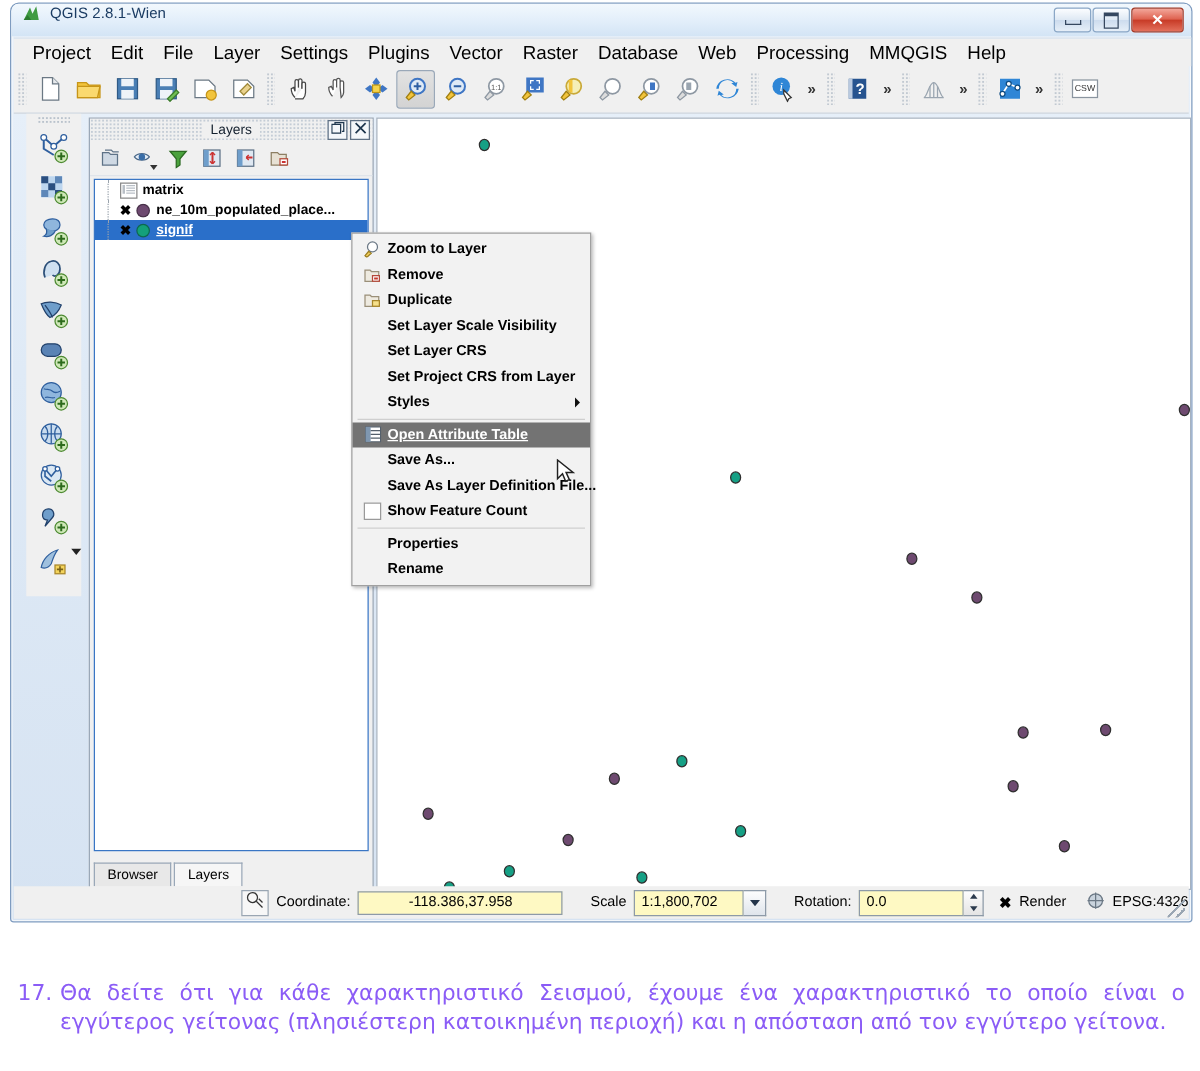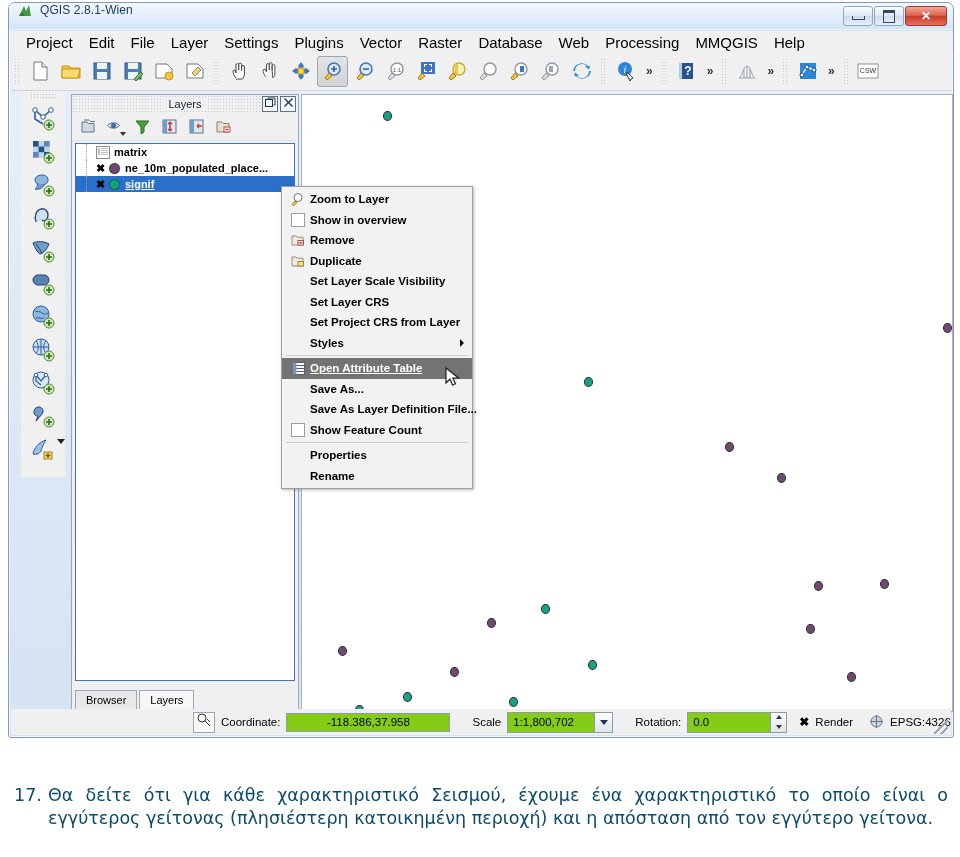--- a/index.html
+++ b/index.html
@@ -150,37 +150,37 @@
   .cursor { position:absolute; left:436px; top:364px; width:16px; height:22px; }
 
   
   .statusbar {
     position:absolute; left:2px; bottom:2px; width:940px; height:26px;
     background:#f0f0f0; display:flex; align-items:center; font-size:11.5px;
   }
   .sb-item { display:flex; align-items:center; }
   .sb-label { margin:4px 6px; }
   .sb-field {
-    height:17px; border:1px solid #8d9aa8; background:#84cc16; display:flex; align-items:center;
+    height:17px; border:1px solid #8d9aa8; background:#fef9c3; display:flex; align-items:center;
     padding:0 5px; font-size:11.5px;
   }
   .spin { width:15px; height:17px; border:1px solid #8d9aa8; border-left:none; background:linear-gradient(180deg,#fdfdfd,#e4e4e4);
     display:flex; flex-direction:column; align-items:center; justify-content:space-around;}
   .spin i { display:block; width:0;height:0; border-left:3px solid transparent; border-right:3px solid transparent;}
   .spin i.up { border-bottom:4px solid #2b3a4d;}
   .spin i.dn { border-top:4px solid #2b3a4d;}
   .combo-arrow { width:17px; height:19px; border:1px solid #8d9aa8; border-left:none;
     background:linear-gradient(180deg,#fdfdfd,#dfe5ec); display:flex; align-items:center; justify-content:center;}
   .combo-arrow i{ width:0;height:0;border-left:4px solid transparent;border-right:4px solid transparent;border-top:5px solid #23354a;}
 
   
   .caption {
     position:absolute; left:0; top:784px; width:960px;
     font-family:"DejaVu Sans", sans-serif;
-    font-size:17.5px; color:#0c4a6e; line-height:1.32;
+    font-size:17.5px; color:#8b5cf6; line-height:1.32;
   }
   .caption .num { position:absolute; left:14px; top:0; }
   .caption .body { margin-left:48px; margin-right:12px; text-align:justify; }
 </style>
 </head>
 <body>
 
 <div id="page">
 
   <div class="win-frame">
@@ -654,26 +654,20 @@
         <span class="ci">
           <svg width="14" height="14" viewBox="0 0 14 14">
               <circle cx="7" cy="5.5" r="4" fill="#fff" stroke="#6b7885"></circle>
               <path d="M4 9l-3 3.5 1.4 1.4L6 10.6z" fill="#f0cc5a" stroke="#9a7d20"></path>
             </svg>
         </span>
         <span class="ctx-label">Zoom to Layer</span>
       </div>
       <div class="ctx-item">
         <span class="ci">
-            <span class="ctx-box"></span>
-          </span>
-        <span class="ctx-label">Show in overview</span>
-      </div>
-      <div class="ctx-item">
-        <span class="ci">
           <svg width="14" height="14" viewBox="0 0 14 14">
               <path d="M1 3h4l1.2 1.2H12V12H1z" fill="#eeeae0" stroke="#9a8f78"></path>
               <rect x="7" y="7.5" width="5.5" height="4.5" fill="#fff" stroke="#b4483a"></rect>
               <path d="M8.3 9.8h3" stroke="#c6382a" stroke-width="1.5"></path>
             </svg>
         </span>
         <span class="ctx-label">Remove</span>
       </div>
       <div class="ctx-item">
         <span class="ci">

